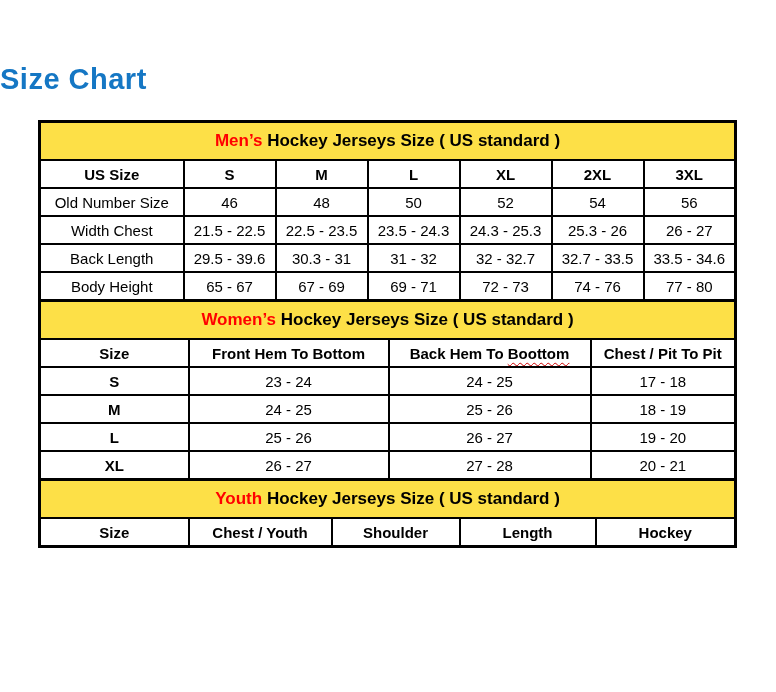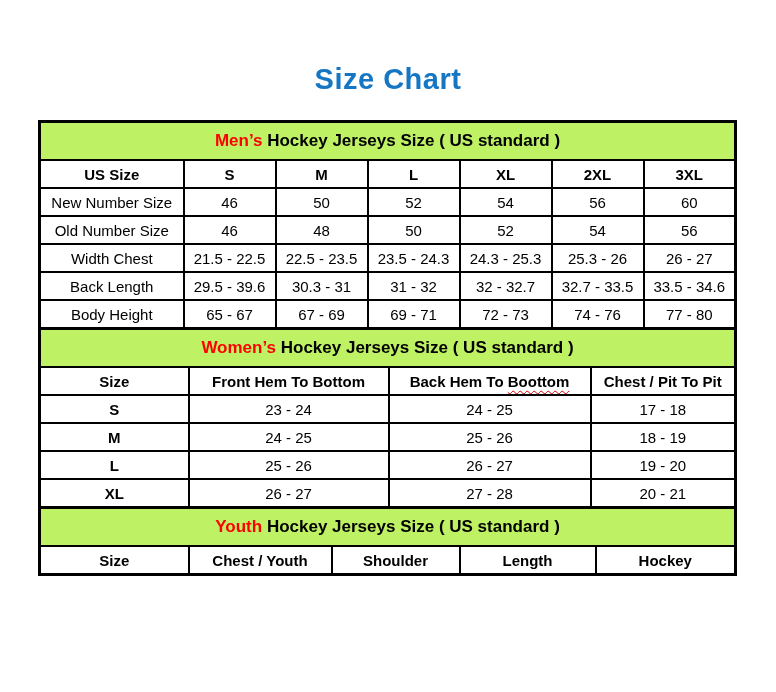--- a/index.html
+++ b/index.html
@@ -10,21 +10,21 @@
     background: #ffffff;
     font-family: "Liberation Sans", sans-serif;
     overflow: hidden;
   }
   .title {
     position: absolute;
     top: 63px;
     left: 0;
     width: 100%;
     margin: 0;
-    text-align: center;
+    text-align: left;
     font-size: 29px;
     font-weight: bold;
     color: #1577c4;
     letter-spacing: 0.5px;
   }
   .tables {
     position: absolute;
     left: 38px;
     top: 120px;
     width: 696px;
@@ -42,21 +42,21 @@
     padding: 0 2px;
     text-align: center;
     vertical-align: middle;
     font-size: 15px;
     color: #000;
     overflow: hidden;
     white-space: nowrap;
   }
   th { font-weight: bold; }
   tr.caption td {
-    background: #bef264;
+    background: #fde047;
     height: 36px;
     font-size: 17px;
     font-weight: bold;
   }
   tr.caption td span { white-space: pre-wrap; }
   th span { white-space: pre-wrap; }
   .red { color: #ff0000; }
   .squiggle {
     text-decoration: underline wavy #cc0000;
     text-decoration-thickness: 1px;
@@ -88,29 +88,20 @@
         <td colspan="7"><span class="red">Men’s</span><span> Hockey Jerseys Size ( US standard )</span></td>
       </tr>
       <tr>
         <th>US Size</th>
         <th>S</th>
         <th>M</th>
         <th>L</th>
         <th>XL</th>
         <th>2XL</th>
         <th>3XL</th>
-      </tr>
-      <tr>
-        <td class="rowlabel">New Number Size</td>
-        <td>46</td>
-        <td>50</td>
-        <td>52</td>
-        <td>54</td>
-        <td>56</td>
-        <td>60</td>
       </tr>
       <tr>
         <td class="rowlabel">Old Number Size</td>
         <td>46</td>
         <td>48</td>
         <td>50</td>
         <td>52</td>
         <td>54</td>
         <td>56</td>
       </tr>

